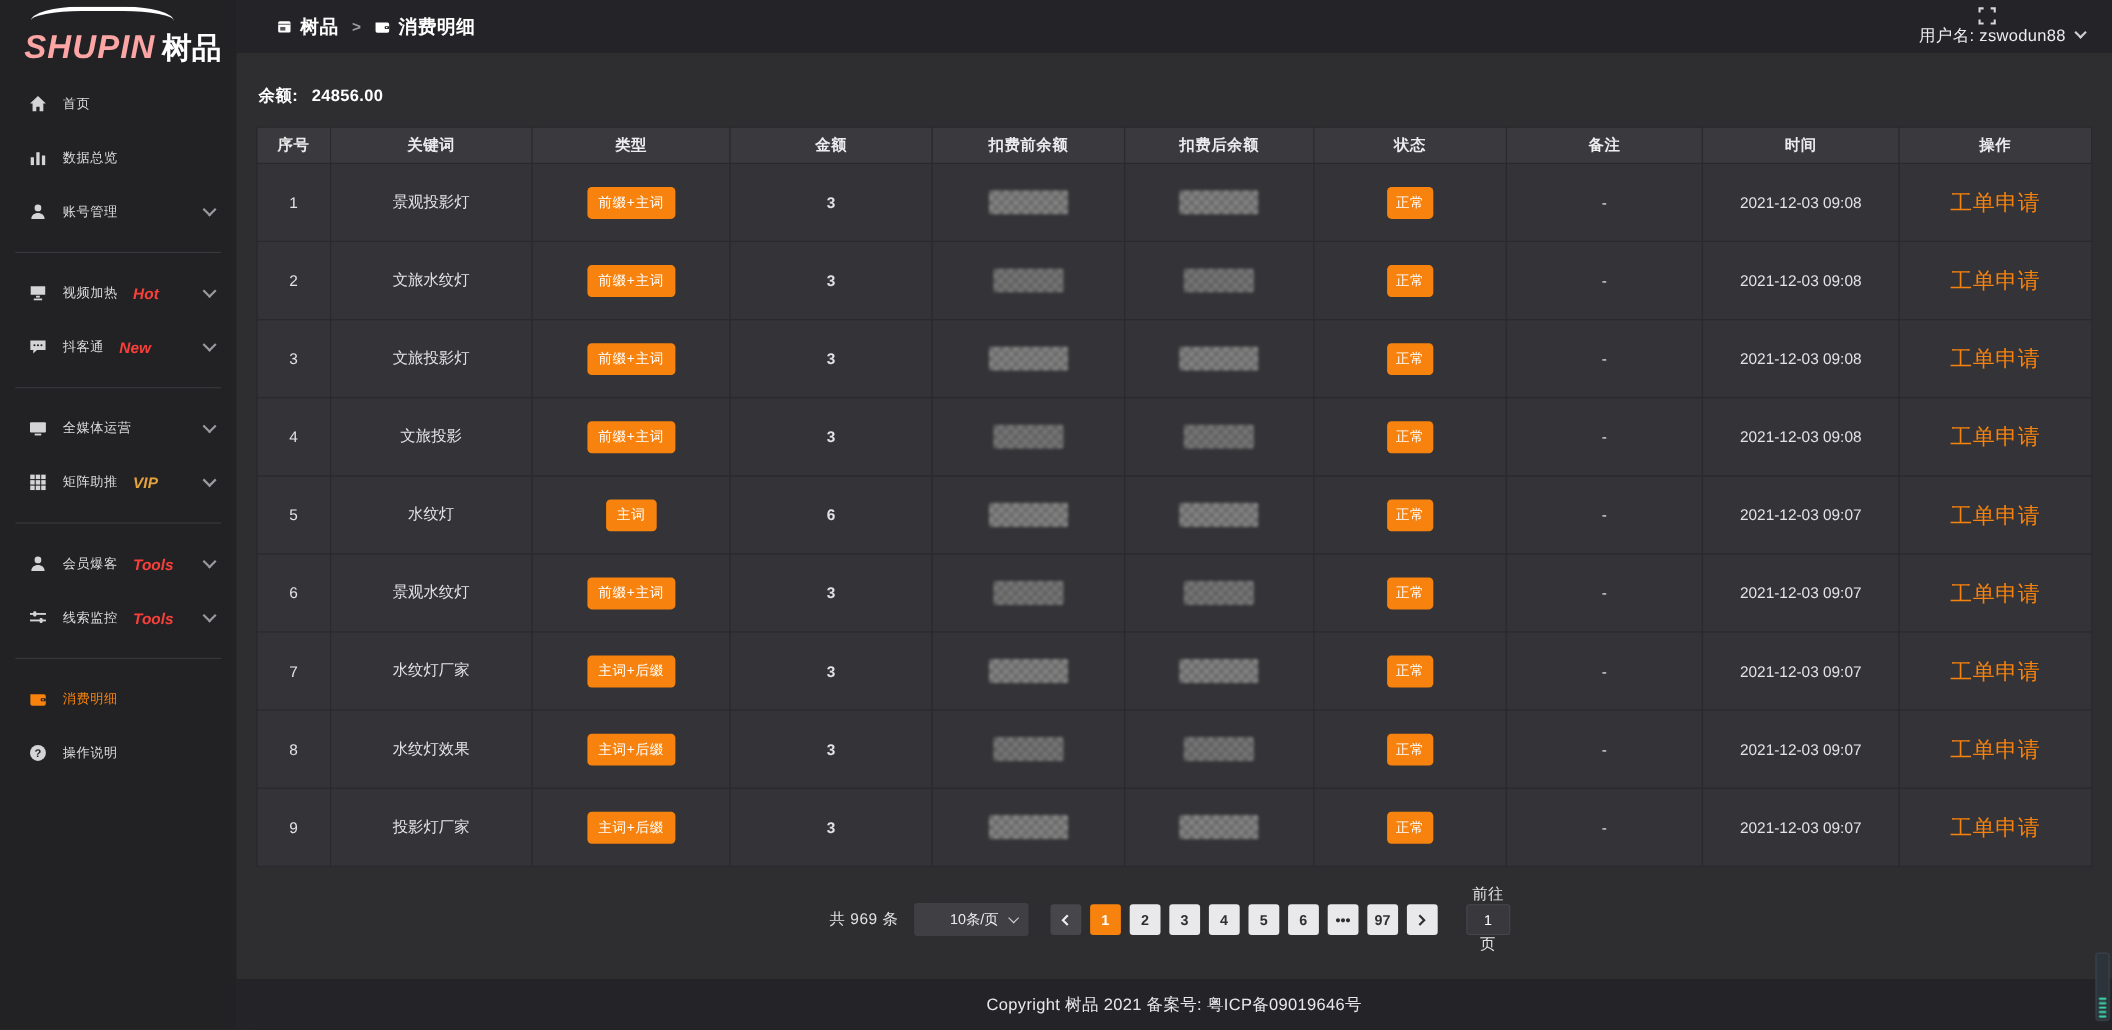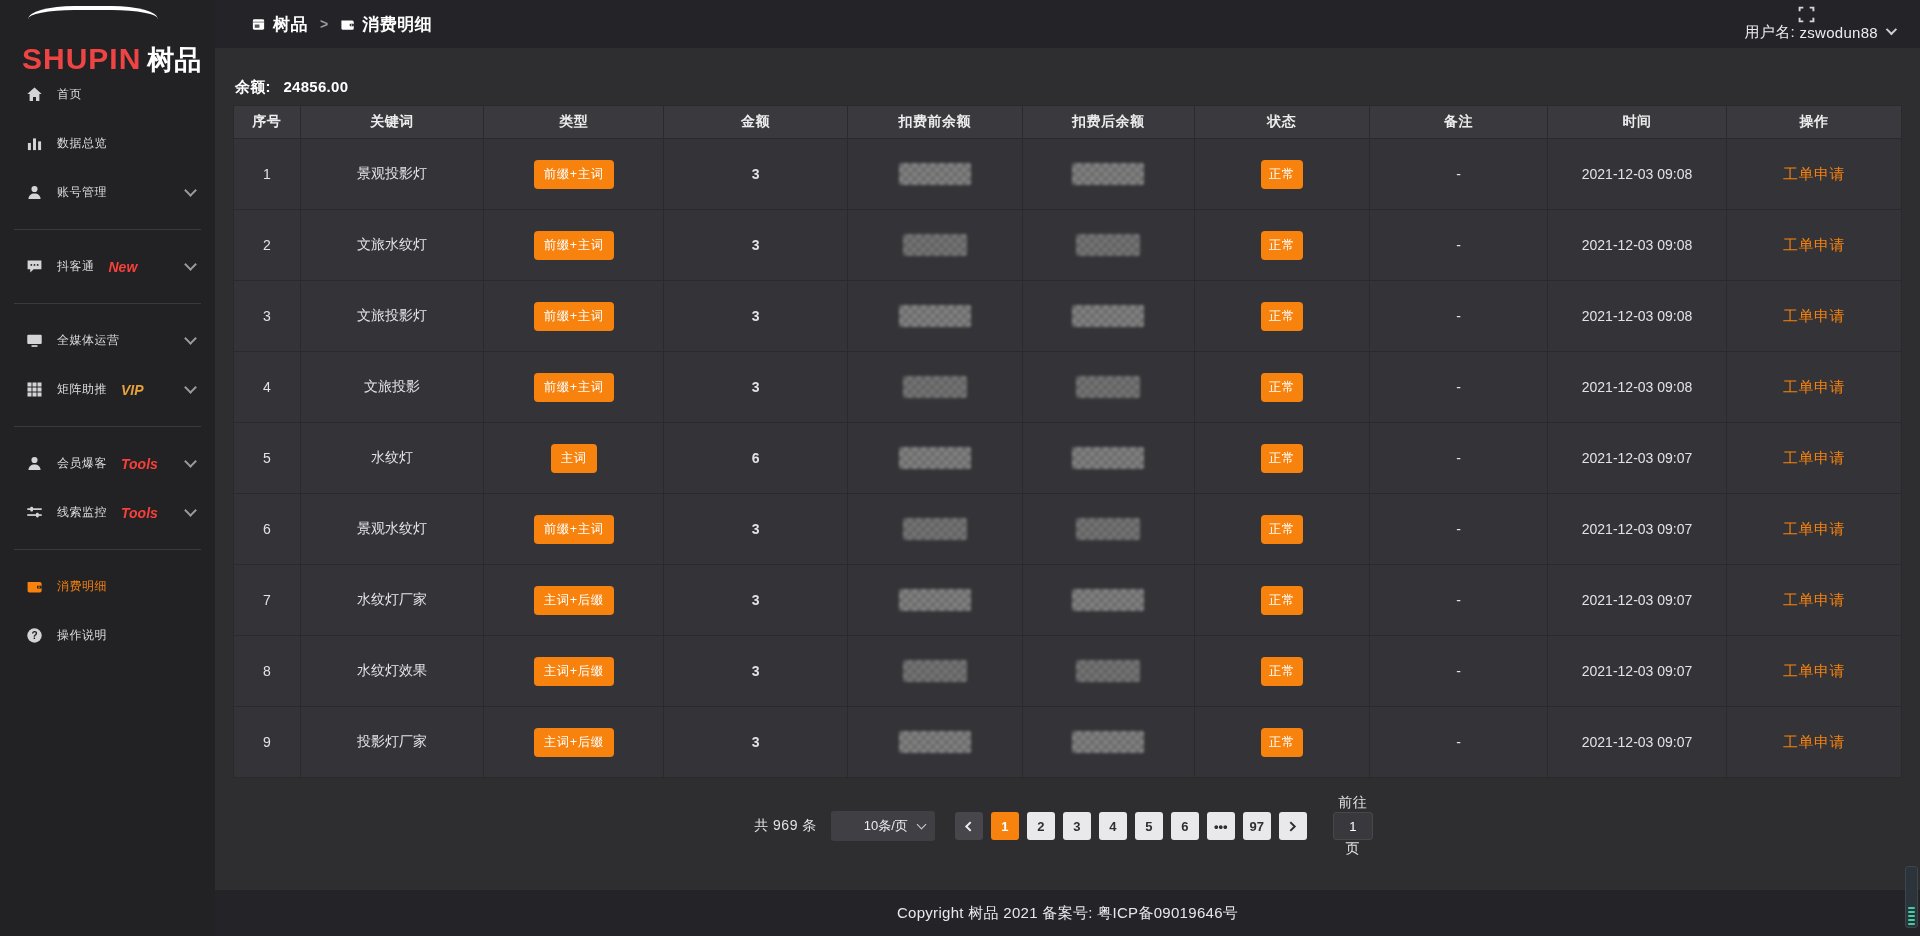--- a/index.html
+++ b/index.html
@@ -19,21 +19,21 @@
   }
   *{box-sizing:border-box;margin:0;padding:0;font-family:"Liberation Sans","DejaVu Sans",sans-serif;}
   html,body{width:1920px;height:936px;overflow:hidden;background:var(--content-bg);}
   .app{display:flex;width:1920px;height:936px;}
 
   
   .sidebar{width:215px;min-width:215px;height:100%;background:var(--sidebar-bg);color:var(--text);position:relative;z-index:3;}
   .logo{padding:10px 0 6px 22px;height:64px;position:relative;}
   .logo-arc{position:absolute;left:28px;top:6px;width:130px;height:26px;border-top:4px solid #fff;border-radius:50%/70%;}
   .logo-text{display:flex;align-items:baseline;margin-top:16px;}
-  .logo-en{font-size:30px;font-weight:bold;letter-spacing:1px;color:#ef4444;margin-top:16px;}
+  .logo-en{font-size:30px;font-weight:bold;letter-spacing:1px;color:#fca5a5;font-style:italic;}
   .logo-cn{font-size:27px;font-weight:bold;color:#fff;margin-left:6px;}
   .menu{margin-top:6px;}
   .menu-item{height:49px;display:flex;align-items:center;padding:0 22px 0 24px;position:relative;cursor:pointer;color:#dcdcde;}
   .menu-item .mi-icon{width:20px;height:20px;display:inline-flex;align-items:center;justify-content:center;color:#d4d4d6;}
   .menu-item .mi-icon svg{width:17px;height:17px;}
   .menu-item .mi-label{font-size:12px;margin-left:13px;letter-spacing:.5px;}
   .menu-item .mi-tag{font-size:14px;font-weight:bold;font-style:italic;margin-left:14px;}
   .menu-item .mi-chevron{position:absolute;right:20px;top:50%;width:9px;height:9px;margin-top:-7px;border-right:2px solid #9a9a9e;border-bottom:2px solid #9a9a9e;transform:rotate(45deg);}
   .menu-item.active{color:var(--accent);}
   .menu-item.active .mi-icon{color:var(--accent);}
@@ -49,29 +49,29 @@
   .top-right{display:flex;align-items:center;color:#ececee;flex-direction:column;}
   .fullscreen{display:inline-flex;margin-right:26px;cursor:pointer;color:#d6d6d8;}
   .username{font-size:15px;letter-spacing:.3px;cursor:pointer;display:flex;align-items:center;}
   .user-chevron{width:8px;height:8px;border-right:2px solid #cfcfd2;border-bottom:2px solid #cfcfd2;transform:rotate(45deg) translateY(-2px);margin-left:8px;margin-top:-3px;}
 
   .main{flex:1;padding:0 18px;overflow:hidden;}
   .balance{margin:30px 0 0 2px;font-size:15px;color:#fff;font-weight:bold;letter-spacing:.3px;}
   .balance .bal-value{margin-left:8px;}
 
   
-  table.data{width:100%;border-collapse:collapse;margin-top:8px;table-layout:fixed;}
+  table.data{width:100%;border-collapse:collapse;margin-top:18px;table-layout:fixed;}
   table.data th{background:var(--table-head-bg);color:#ececee;font-size:14px;font-weight:bold;height:33px;border:1px solid var(--grid-line);letter-spacing:.5px;}
   table.data td{background:var(--table-row-bg);color:#e3e3e5;font-size:14px;text-align:center;height:71px;border:1px solid var(--grid-line);}
   td.c-num{font-size:14px;}
   td.c-amount{font-weight:bold;font-size:14px;}
   td.c-time{font-size:15px;}
   .badge{display:inline-block;background:var(--accent);color:#fff;font-size:12.5px;padding:6px 10px;border-radius:4px;letter-spacing:.5px;}
   .badge.status{padding:6px 8px;}
-  .op-link{color:var(--accent);font-size:15px;cursor:pointer;letter-spacing:.5px;}
+  .op-link{color:var(--accent);font-size:20px;cursor:pointer;letter-spacing:.5px;}
   .mosaic{width:72px;height:22px;margin:0 auto;border-radius:2px;opacity:.9;
     background-image:
       linear-gradient(45deg,#90908f 25%,transparent 25%,transparent 75%,#90908f 75%),
       linear-gradient(45deg,#90908f 25%,#6e6e6e 25%,#6e6e6e 75%,#90908f 75%);
     background-size:9px 9px;background-position:0 0,4.5px 4.5px;filter:blur(1.6px);}
   tr:nth-child(even) .mosaic{opacity:.75;width:64px;}
 
   
   .pager{display:flex;align-items:center;justify-content:center;margin-top:16px;color:#e2e2e4;font-size:14px;}
   .pager .total{margin-right:14px;letter-spacing:.5px;}
@@ -131,20 +131,32 @@
             <svg viewBox="0 0 16 16" fill="currentColor">
               <circle cx="8" cy="4.7" r="2.9"></circle>
               <path d="M2.3 14.2 C2.3 10.9 4.9 9 8 9 C11.1 9 13.7 10.9 13.7 14.2 Z"></path>
             </svg>
           </span>
     <span class="mi-label">账号管理</span>
 
   <span class="mi-chevron"></span>
         </div>
         <div class="menu-divider"></div>
+        <div class="menu-item">
+    <span class="mi-icon">
+            <svg viewBox="0 0 16 16" fill="currentColor">
+              <path d="M1.8 2.2 H14.2 V9.4 H1.8 Z"></path>
+              <rect x="6.4" y="10.2" width="3.2" height="1.6"></rect>
+              <rect x="4.4" y="12.6" width="7.2" height="1.5"></rect>
+            </svg>
+          </span>
+    <span class="mi-label">视频加热</span>
+    <span class="mi-tag" style="color: rgb(248, 64, 58);">Hot</span>
+  <span class="mi-chevron"></span>
+        </div>
         <div class="menu-item">
     <span class="mi-icon">
             <svg viewBox="0 0 16 16" fill="currentColor">
               <path d="M1.5 2.4 H14.5 V10.6 H7.2 L4 13.6 V10.6 H1.5 Z"></path>
               <circle cx="5" cy="6.5" r=".9" fill="#222225"></circle>
               <circle cx="8" cy="6.5" r=".9" fill="#222225"></circle>
               <circle cx="11" cy="6.5" r=".9" fill="#222225"></circle>
             </svg>
           </span>
     <span class="mi-label">抖客通</span>

